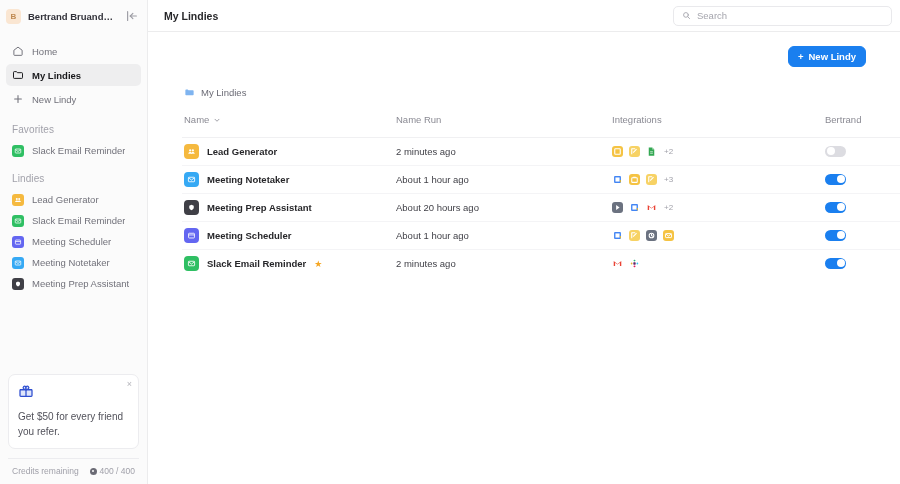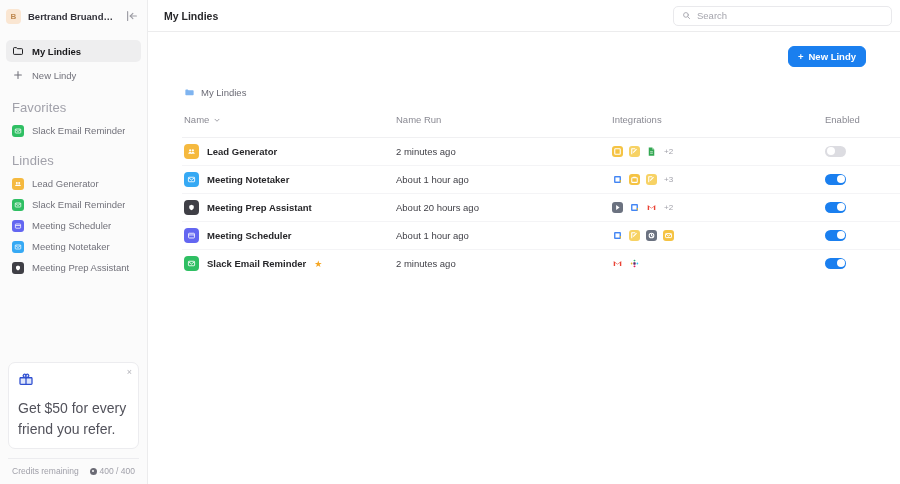--- a/index.html
+++ b/index.html
@@ -45,21 +45,21 @@
   .nav-item {
     display: flex; align-items: center; gap: 8px;
     height: 22px; padding: 0 6px; border-radius: 5px;
     font-size: 9.5px; color: #71717a; margin-bottom: 2px;
   }
   .nav-item .ico { width: 12px; height: 12px; display:flex; align-items:center; justify-content:center; flex:0 0 auto; color:#71717a; }
   .nav-item.active { background: #eeeeef; color: #18181b; font-weight: 600; }
   .nav-item.active .ico { color: #18181b; }
 
   .sb-section-title {
-    font-size: 13px; color: #a1a1aa; padding: 0 12px;
+    font-size: 10px; color: #a1a1aa; padding: 0 12px;
     margin: 12px 0 5px 0; letter-spacing: .1px;
   }
   .sb-list { padding: 0 6px; }
   .sb-app {
     display: flex; align-items: center; gap: 8px;
     height: 21px; padding: 0 6px; border-radius: 5px;
     font-size: 9.5px; color: #71717a;
   }
   .app-icon {
     width: 12px; height: 12px; border-radius: 3px; flex: 0 0 auto;
@@ -72,21 +72,21 @@
   .sb-bottom { margin-top: auto; padding: 0 8px 0 8px; }
   .promo {
     position: relative; border: 1px solid #ececef; border-radius: 7px;
     background: #fff; padding: 8px 8px 9px 9px; margin-bottom: 9px;
   }
   .promo-x {
     position: absolute; top: 5px; right: 6px;
     font-size: 9px; color: #b4b4bb; line-height: 1;
   }
   .gift { width: 16px; height: 16px; margin-bottom: 7px; }
-  .promo-text { font-size: 14px; color: #52525b; line-height: 1.45; }
+  .promo-text { font-size: 10px; color: #52525b; line-height: 1.45; }
   .credits {
     display: flex; justify-content: space-between;
     border-top: 1px solid #ececef; padding: 7px 4px 8px 4px;
   }
   .credits-label { font-size: 8.5px; color: #a1a1aa; }
   .credits-val { font-size: 8.5px; color: #a1a1aa; display: flex; align-items: center; gap: 3px; }
   .coin { width: 7px; height: 7px; border-radius: 50%; background: #6b6b75; display:flex; align-items:center; justify-content:center; }
   .coin i { width: 2px; height: 2px; border-radius: 50%; background: #fbfbfb; display:block; }
 
   
@@ -170,20 +170,28 @@
       <div class="collapse-btn">
         <svg viewBox="0 0 16 16" fill="none" stroke="currentColor" stroke-width="1.3" stroke-linecap="round">
           <path d="M3 3v10"></path>
             <path d="M13 8H6"></path>
             <path d="M9 5L6 8l3 3"></path>
         </svg>
       </div>
     </div>
 
     <nav class="sb-nav">
+      <div class="nav-item">
+        <span class="ico">
+          <svg viewBox="0 0 16 16" fill="none" stroke="currentColor" stroke-width="1.3" stroke-linejoin="round">
+            <path d="M2.5 7L8 2.8 13.5 7v6a.8.8 0 01-.8.8H3.3a.8.8 0 01-.8-.8z"></path>
+          </svg>
+        </span>
+        <span>Home</span>
+      </div>
       <div class="nav-item active">
         <span class="ico">
           <svg viewBox="0 0 16 16" fill="none" stroke="currentColor" stroke-width="1.3" stroke-linejoin="round">
             <path d="M2 4.5a1 1 0 011-1h3l1.2 1.4h5.8a1 1 0 011 1v5.6a1 1 0 01-1 1H3a1 1 0 01-1-1z"></path>
           </svg>
         </span>
         <span>My Lindies</span>
       </div>
       <div class="nav-item">
         <span class="ico">
@@ -315,21 +323,21 @@
             <th class="c-name">
               <span class="th-name">
                 <span>Name</span>
                 <svg width="8" height="8" viewBox="0 0 16 16" fill="none" stroke="#8a8a93" stroke-width="1.6" stroke-linecap="round" stroke-linejoin="round">
                     <path d="M4 6.5L8 10.5l4-4"></path>
                   </svg>
               </span>
             </th>
             <th class="c-run">Name Run</th>
             <th class="c-int">Integrations</th>
-            <th class="c-en">Enabled</th>
+            <th class="c-en">Bertrand</th>
           </tr>
         </thead>
         <tbody>
 
           <tr>
             <td>
               <div class="cell-name">
                 <span class="app-icon" style="background:#f5b93f">
                   <svg viewBox="0 0 16 16" fill="#fff">
                       <circle cx="5.6" cy="6" r="2"></circle>

